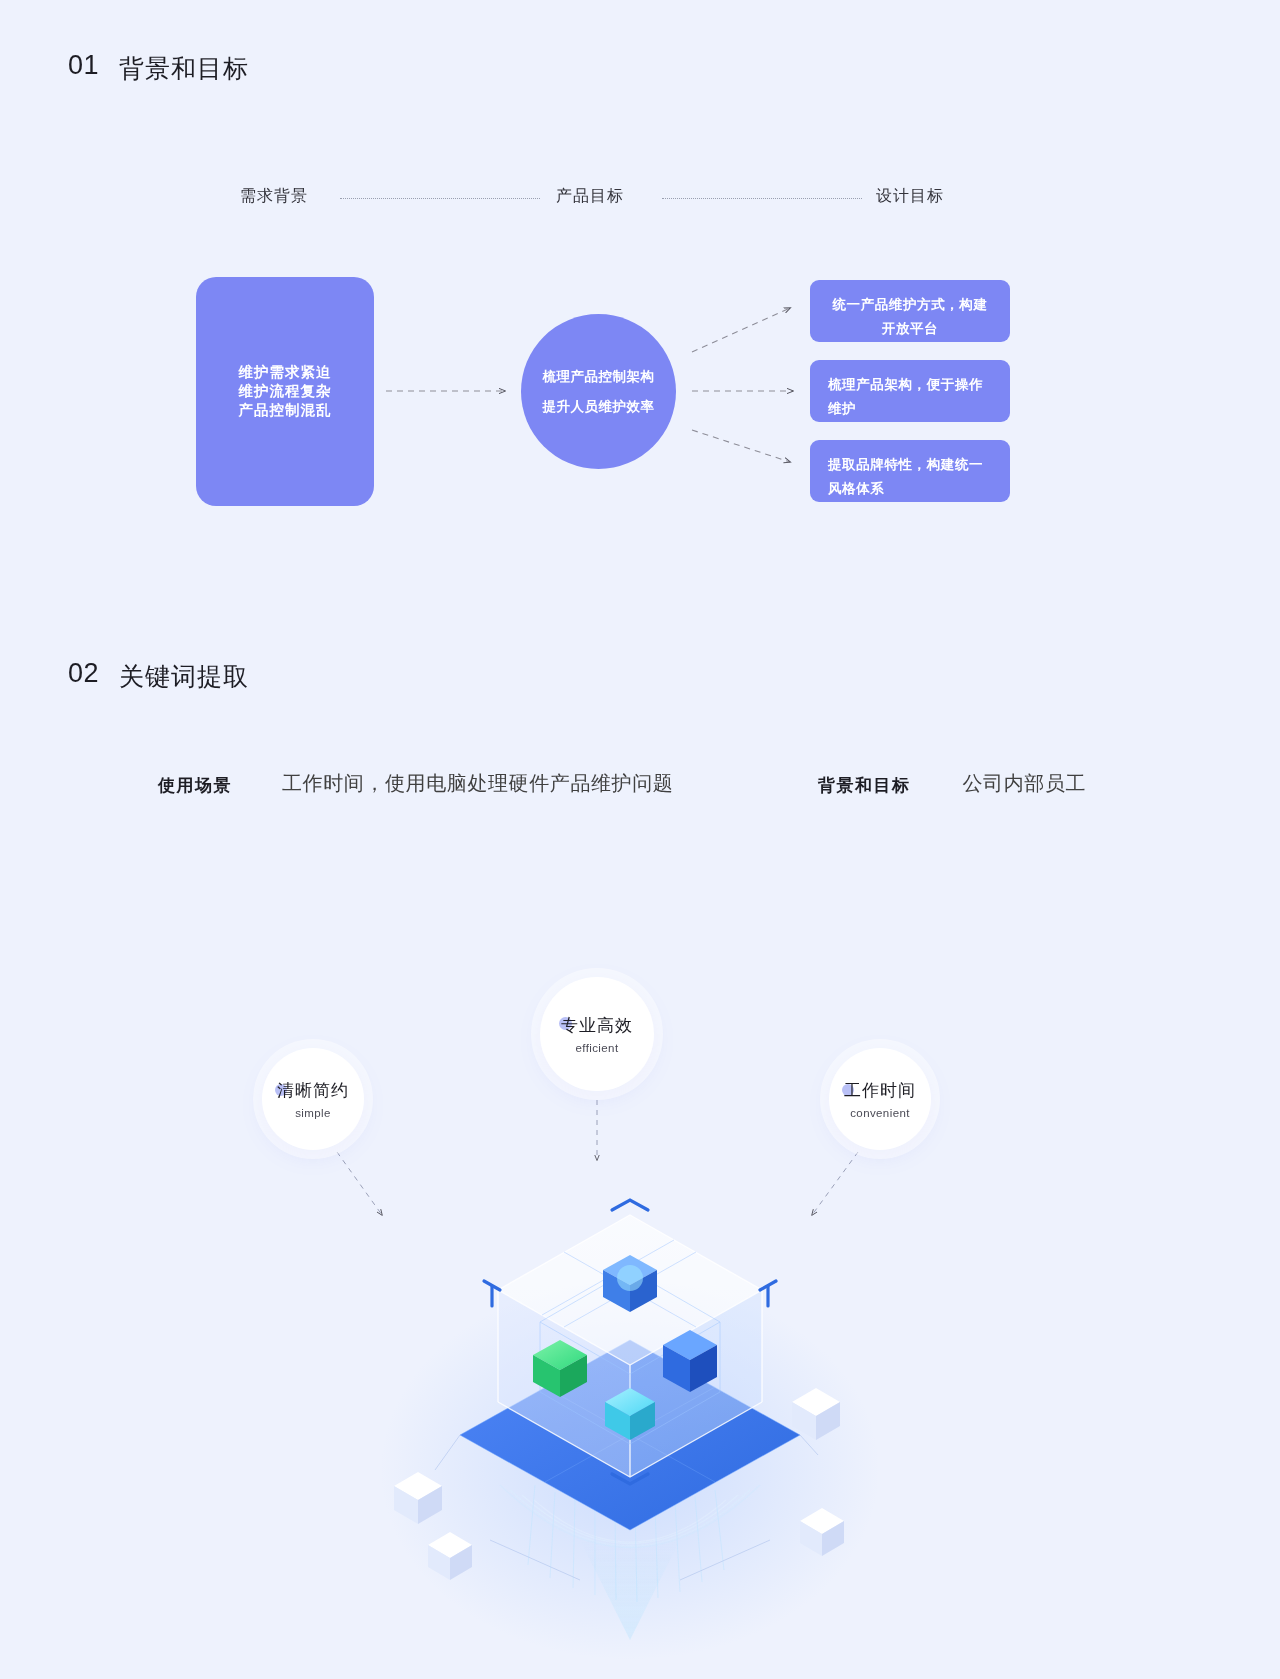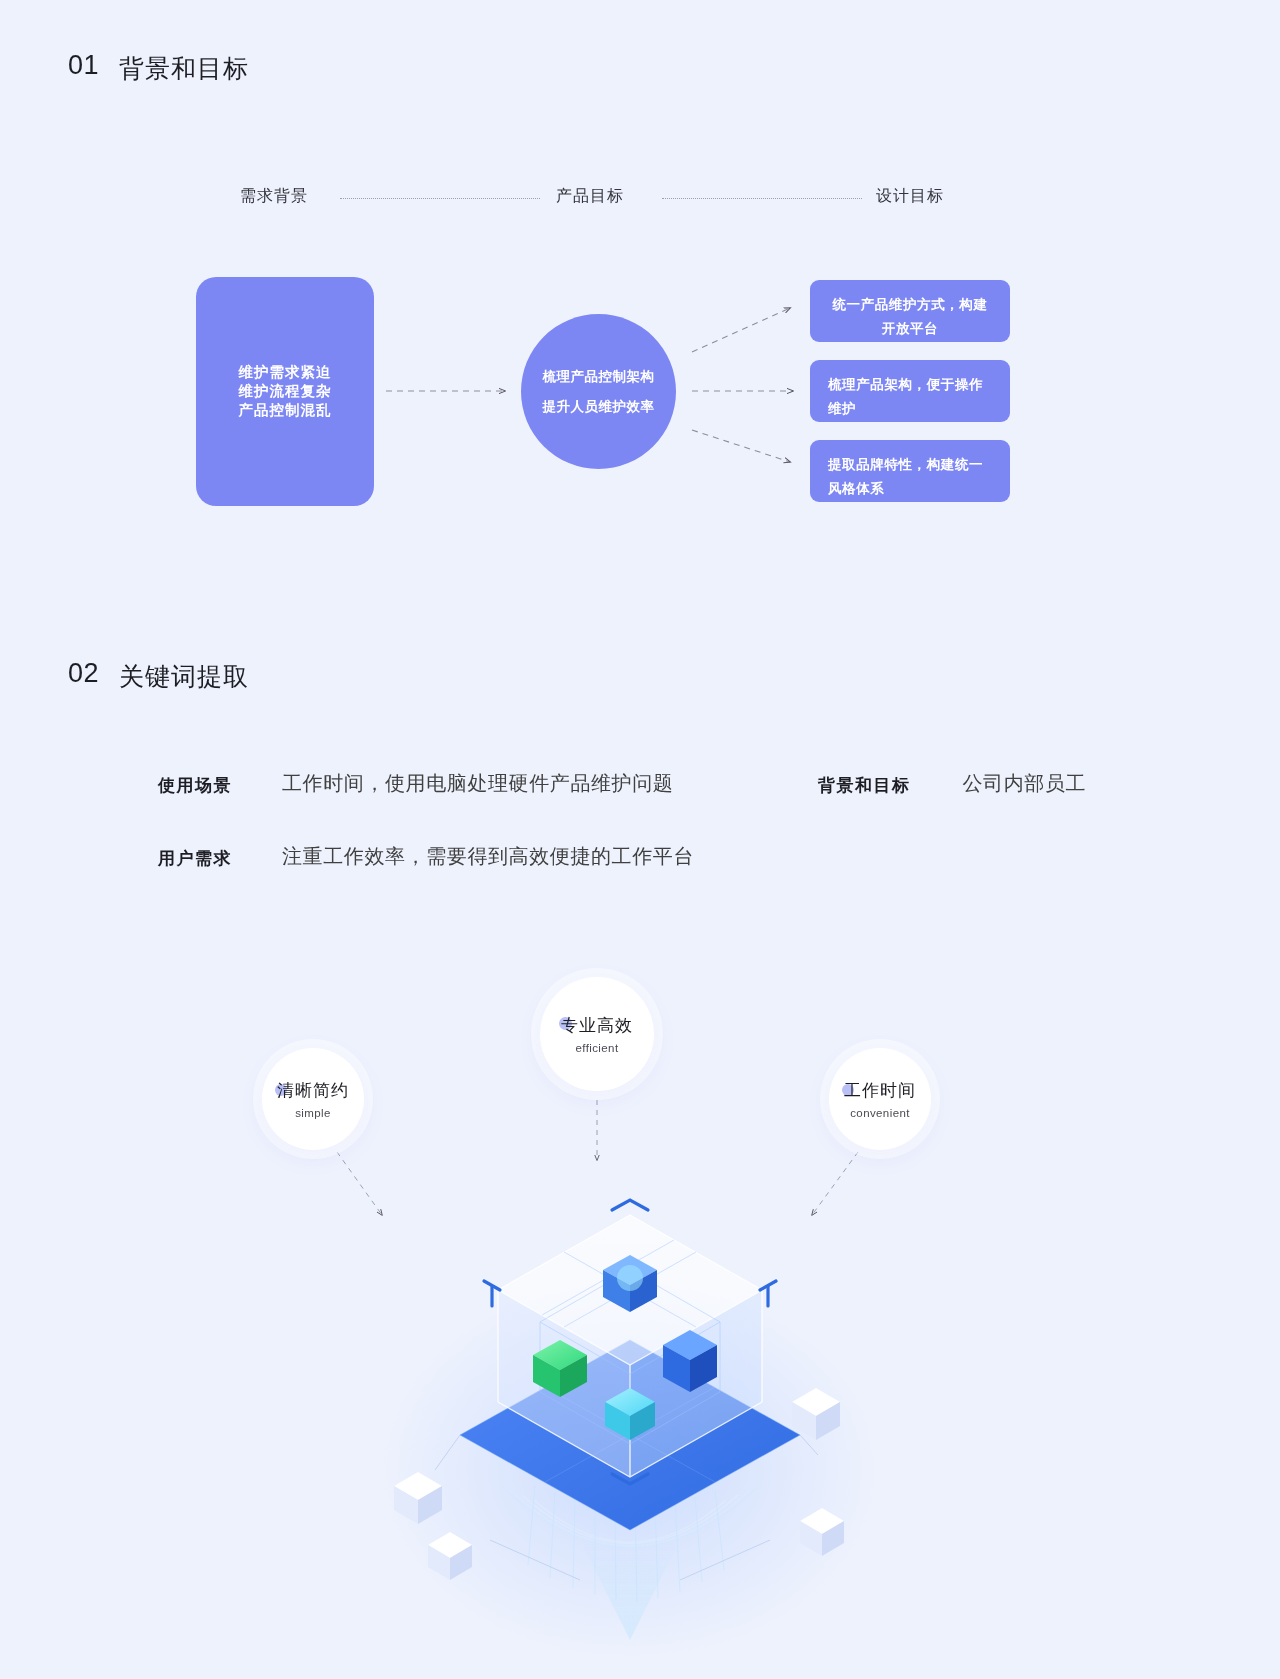--- a/index.html
+++ b/index.html
@@ -223,24 +223,20 @@
   <div class="kw-row" style="left:113px; top:770px;">
     <div class="kw-key">使用场景</div>
     <div class="kw-val" style="margin-left:50px;">工作时间，使用电脑处理硬件产品维护问题</div>
   </div>
 
   <div class="kw-row" style="left:773px; top:770px;">
     <div class="kw-key">背景和目标</div>
     <div class="kw-val" style="margin-left:52px;">公司内部员工</div>
   </div>
 
-  <div class="kw-row" style="left:113px; top:843px;">
-    <div class="kw-key">用户需求</div>
-    <div class="kw-val" style="margin-left:50px;">注重工作效率，需要得到高效便捷的工作平台</div>
-  </div>
 
   <div class="bubble bubble-mid">
     <span class="dot"></span>
     <div class="cn">专业高效</div>
     <div class="en">efficient</div>
   </div>
 
   <div class="bubble bubble-left">
     <span class="dot"></span>
     <div class="cn">清晰简约</div>

